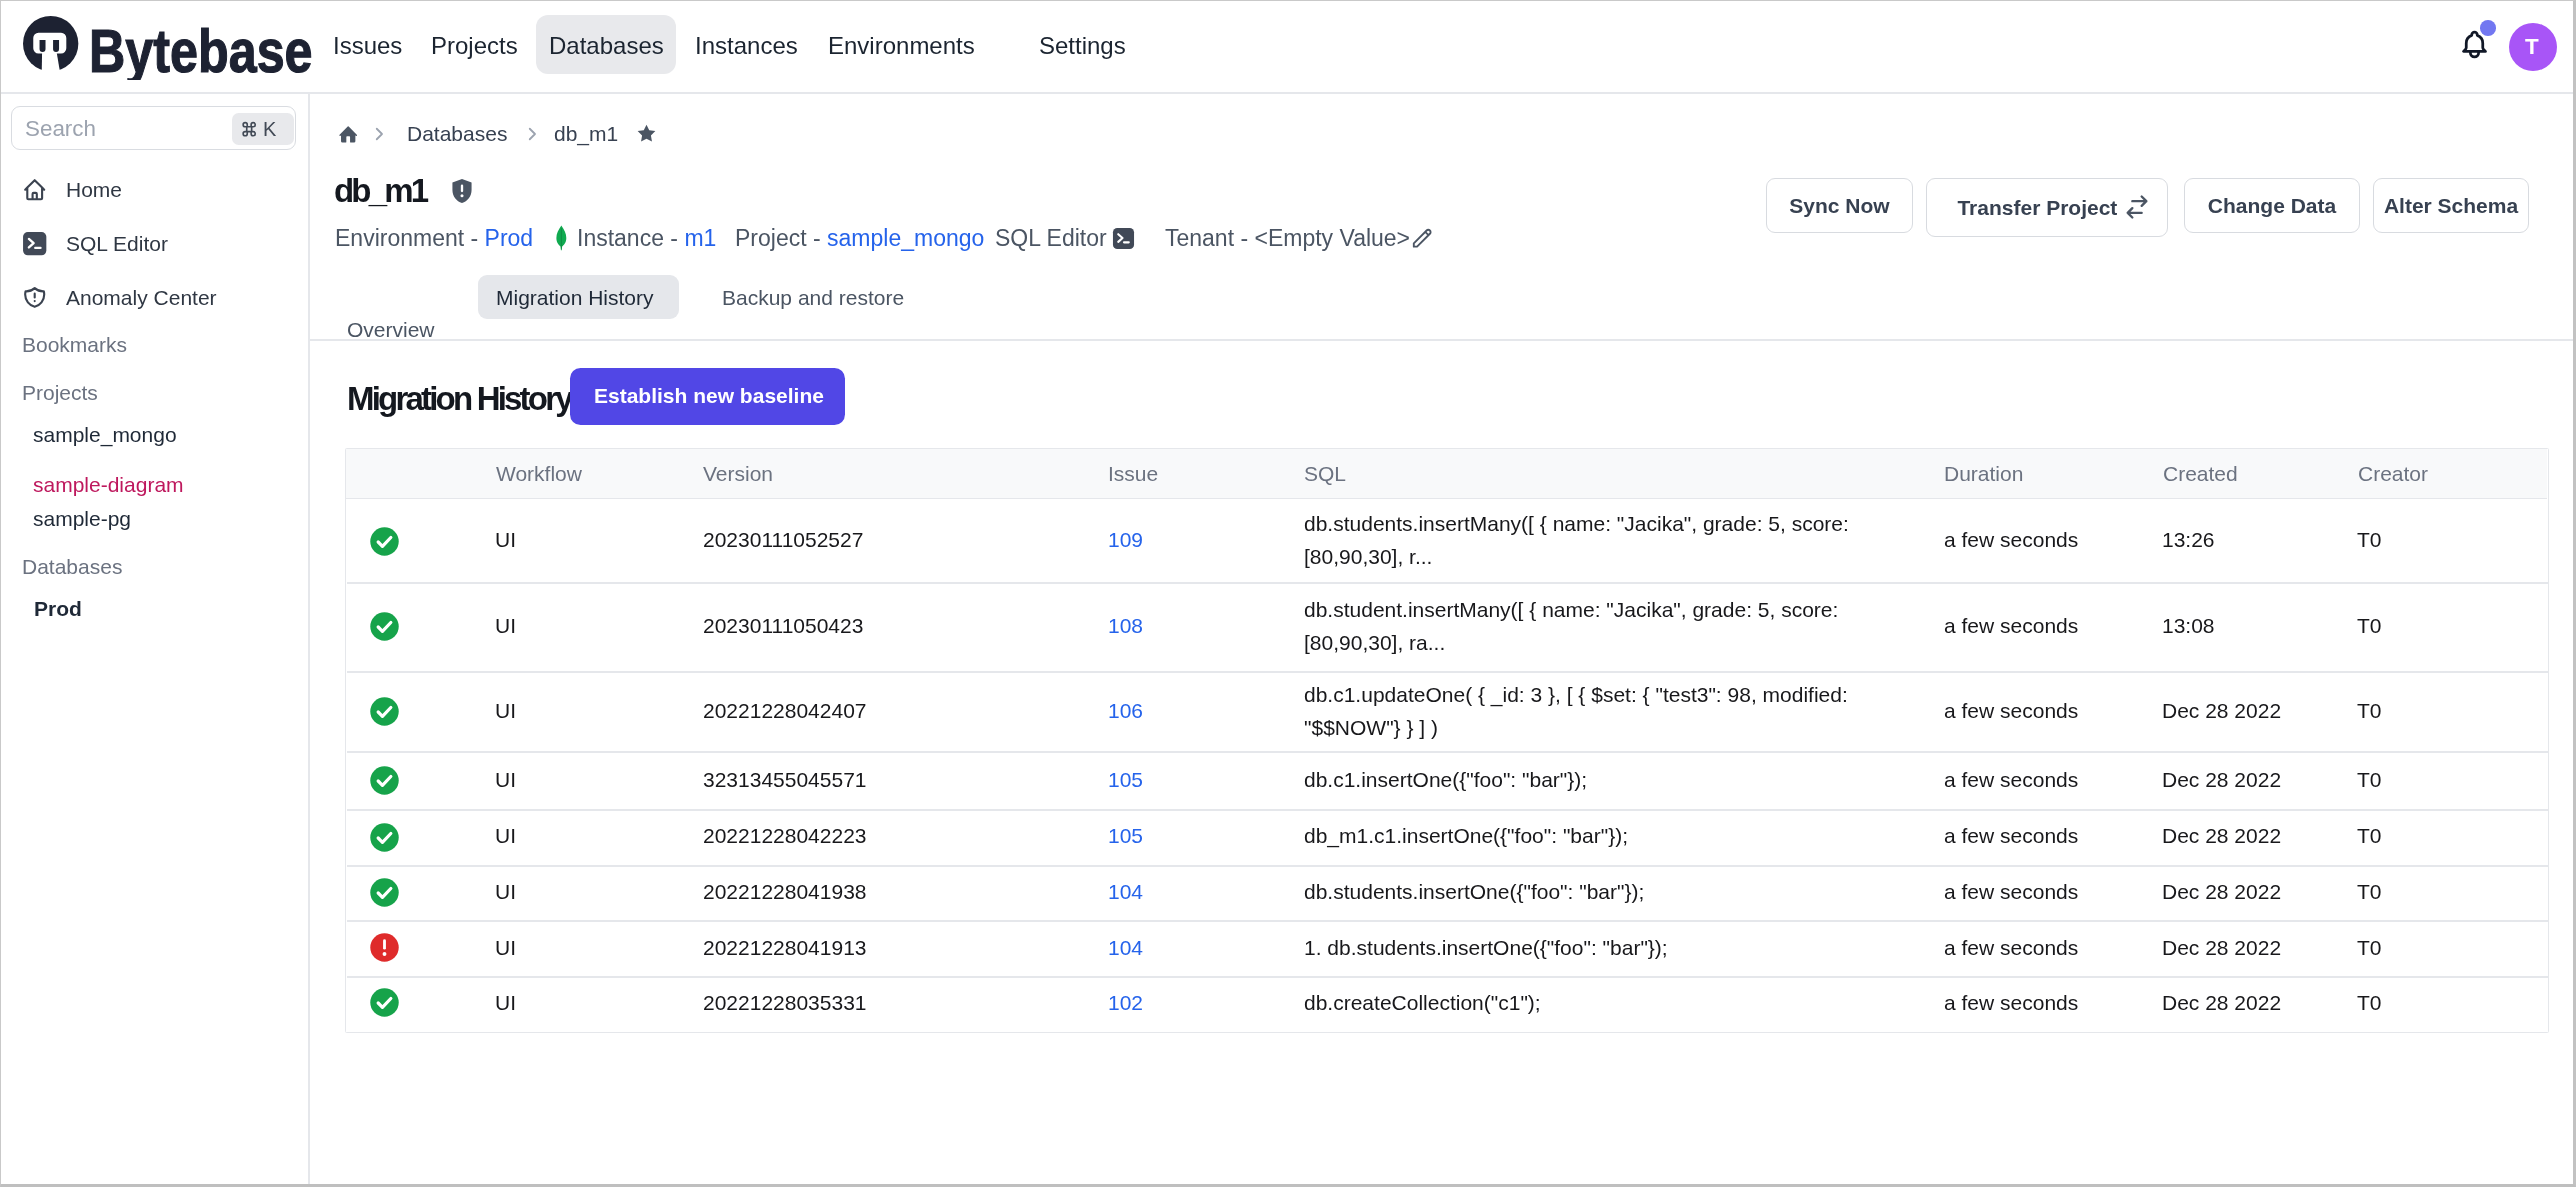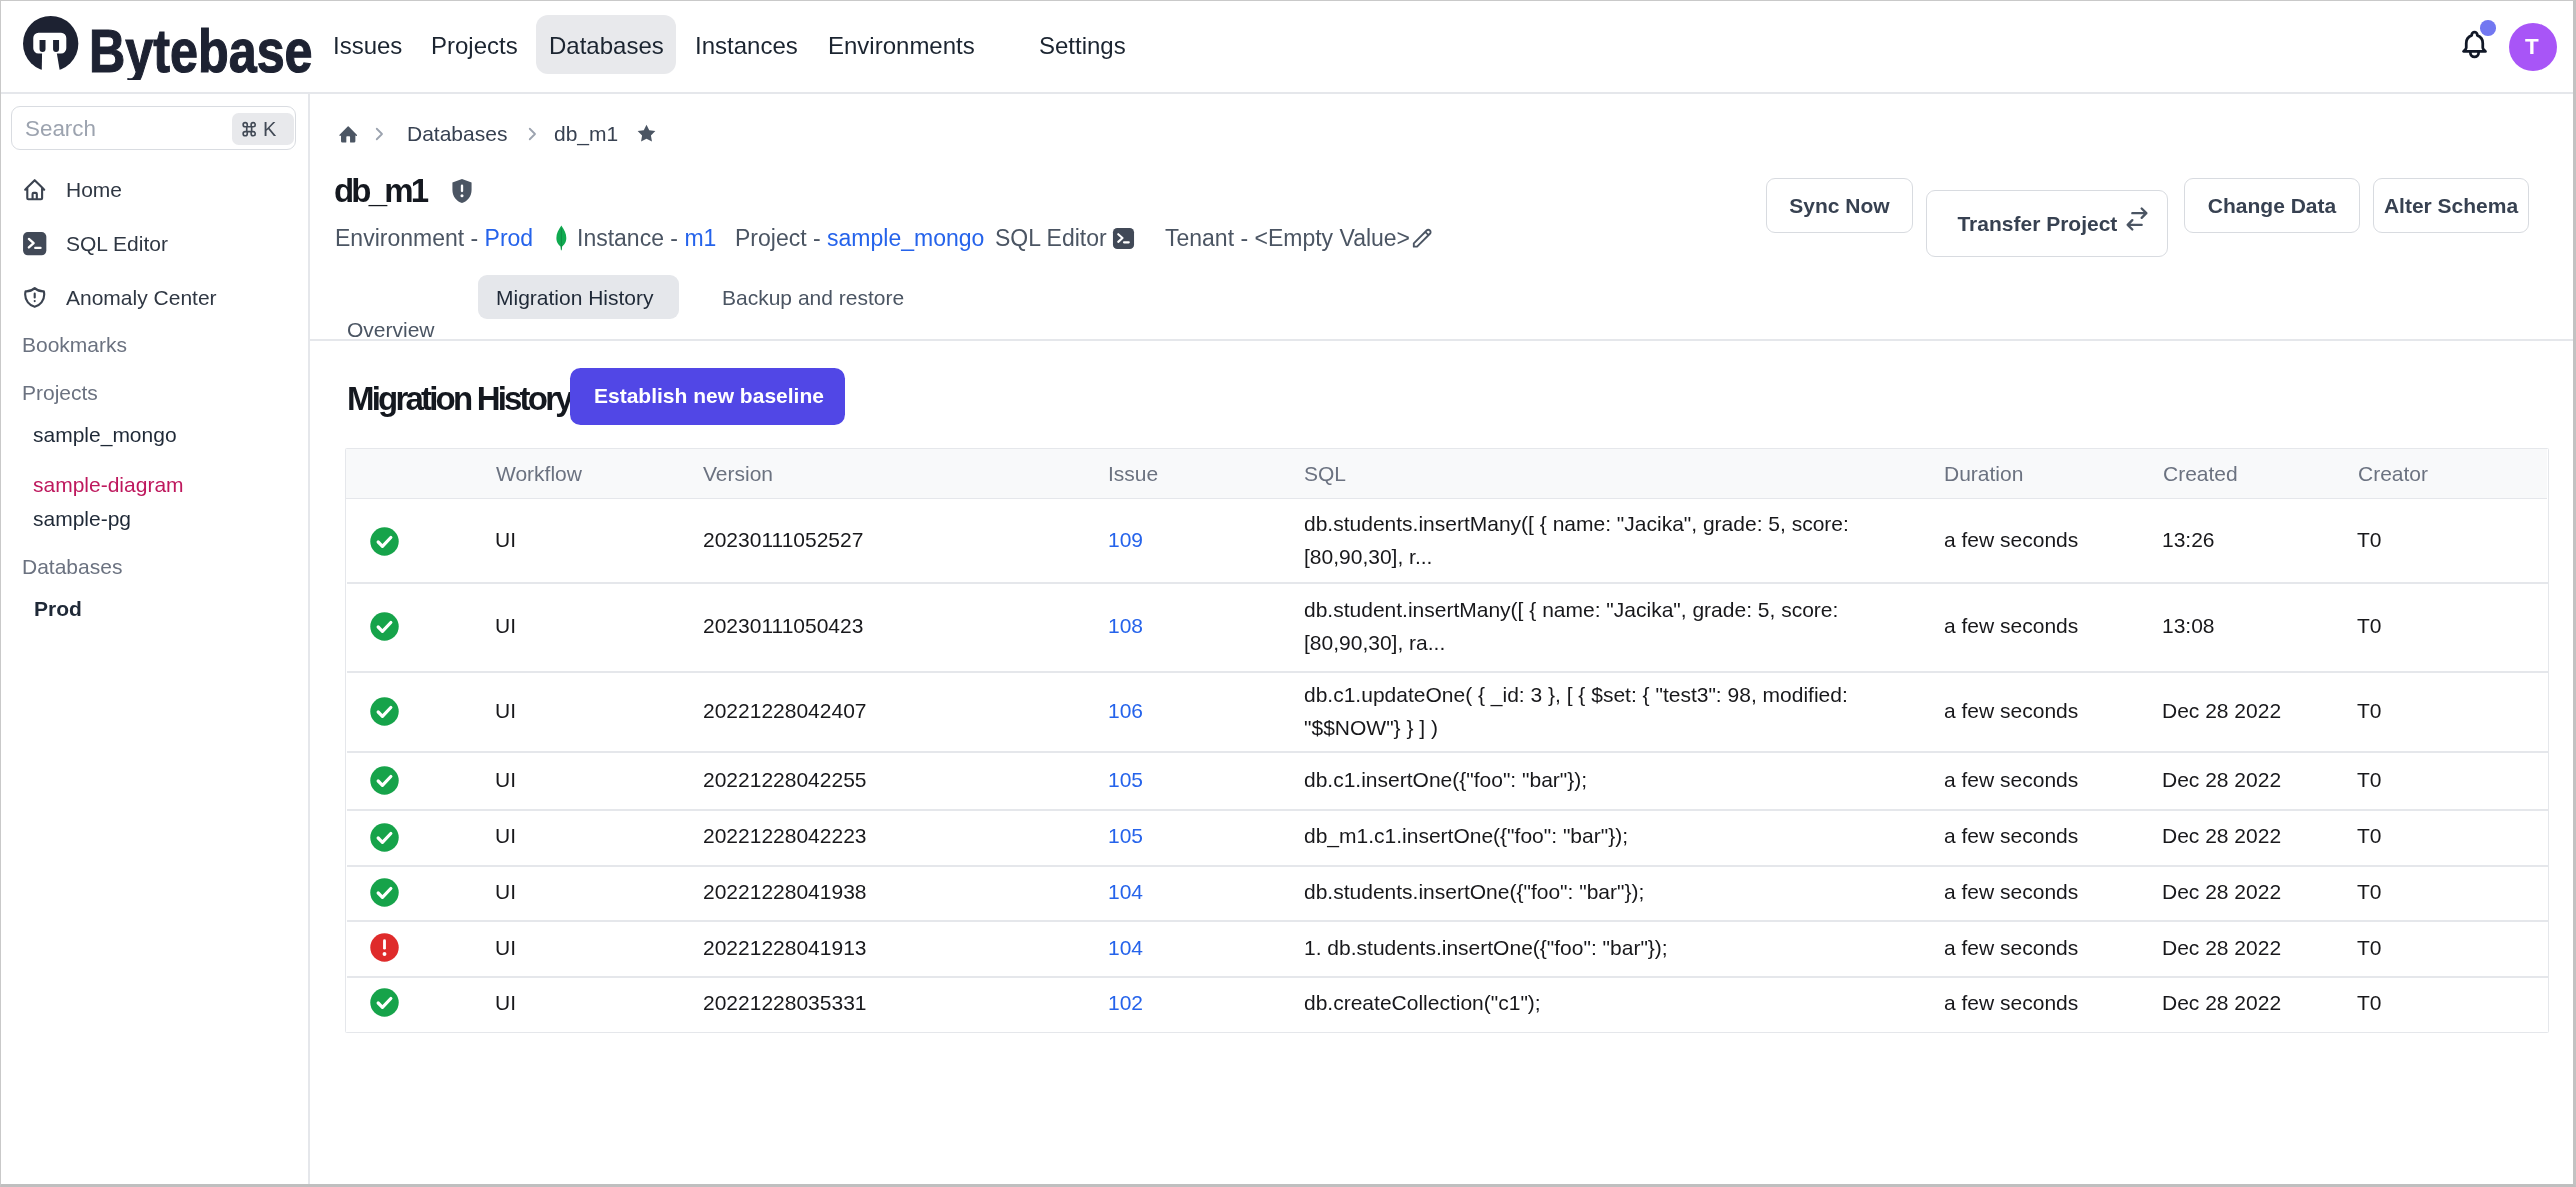--- a/index.html
+++ b/index.html
@@ -101,21 +101,21 @@
 <div class="t" style="left:334px;top:191px;font-size:33px;font-weight:bold;letter-spacing:-2.8px;color:#14181f;">db_m1</div>
 <svg class="a" style="left:448px;top:177px;" width="28" height="28" viewBox="0 0 24 24">
   <path fill="#4b5563" d="M12 1.7l8.2 3v6.4c0 5.2-3.5 9.9-8.2 11.2-4.7-1.3-8.2-6-8.2-11.2V4.7l8.2-3z"></path>
   <rect x="11" y="6.4" width="2" height="6.6" rx="1" fill="#fff"></rect>
   <circle cx="12" cy="16" r="1.3" fill="#fff"></circle>
 </svg>
 
 <div class="btn" style="left:1766px;top:178px;width:147px;height:55px;">
     <span class="lbl">Sync Now</span>
   </div>
-<div class="btn" style="left:1926px;top:190px;width:242px;height:67px;">
+<div class="btn" style="left:1926px;top:178px;width:242px;height:59px;">
   <span class="lbl" style="left:46%;">Transfer Project</span>
   <svg class="a" style="right:16.4px;top:13.5px;" width="28" height="28" viewBox="0 0 24 24" fill="none" stroke="#4b5563" stroke-width="2" stroke-linecap="round" stroke-linejoin="round">
       <path d="M8 7h12m0 0l-4-4m4 4l-4 4m0 6H4m0 0l4 4m-4-4l4-4"></path>
     </svg>
 </div>
 <div class="btn" style="left:2184px;top:178px;width:176px;height:55px;">
     <span class="lbl">Change Data</span>
   </div>
 <div class="btn" style="left:2373px;top:178px;width:156px;height:55px;">
     <span class="lbl">Alter Schema</span>
@@ -202,21 +202,21 @@
 <div class="a" style="left:1304px;top:711px;font-size:21px;line-height:33px;transform:translateY(-50%);white-space:nowrap;">db.c1.updateOne( { _id: 3 }, [ { $set: { "test3": 98, modified:<br>"$$NOW"} } ] )</div>
 <div class="t" style="left:1944px;top:711px;font-size:21px;">a few seconds</div>
 <div class="t" style="left:2162px;top:711px;font-size:21px;">Dec 28 2022</div>
 <div class="t" style="left:2357px;top:711px;font-size:21px;">T0</div>
 
 <svg class="a" style="left:369px;top:765px;" width="31" height="31" viewBox="0 0 24 24">
     <circle cx="12" cy="12" r="11" fill="#16a34a"></circle>
     <path d="M7.1 12.4l3.3 3.3 6.5-6.8" stroke="#fff" stroke-width="2.5" fill="none" stroke-linecap="round" stroke-linejoin="round"></path>
   </svg>
 <div class="t" style="left:495px;top:780px;font-size:21px;">UI</div>
-<div class="t" style="left:703px;top:780px;font-size:21px;">20221228042255</div>
+<div class="t" style="left:703px;top:780px;font-size:21px;">32313455045571</div>
 <div class="t blue" style="left:1108px;top:780px;font-size:21px;">105</div>
 <div class="t" style="left:1304px;top:780px;font-size:21px;">db.c1.insertOne({"foo": "bar"});</div>
 <div class="t" style="left:1944px;top:780px;font-size:21px;">a few seconds</div>
 <div class="t" style="left:2162px;top:780px;font-size:21px;">Dec 28 2022</div>
 <div class="t" style="left:2357px;top:780px;font-size:21px;">T0</div>
 
 <svg class="a" style="left:369px;top:822px;" width="31" height="31" viewBox="0 0 24 24">
     <circle cx="12" cy="12" r="11" fill="#16a34a"></circle>
     <path d="M7.1 12.4l3.3 3.3 6.5-6.8" stroke="#fff" stroke-width="2.5" fill="none" stroke-linecap="round" stroke-linejoin="round"></path>
   </svg>

